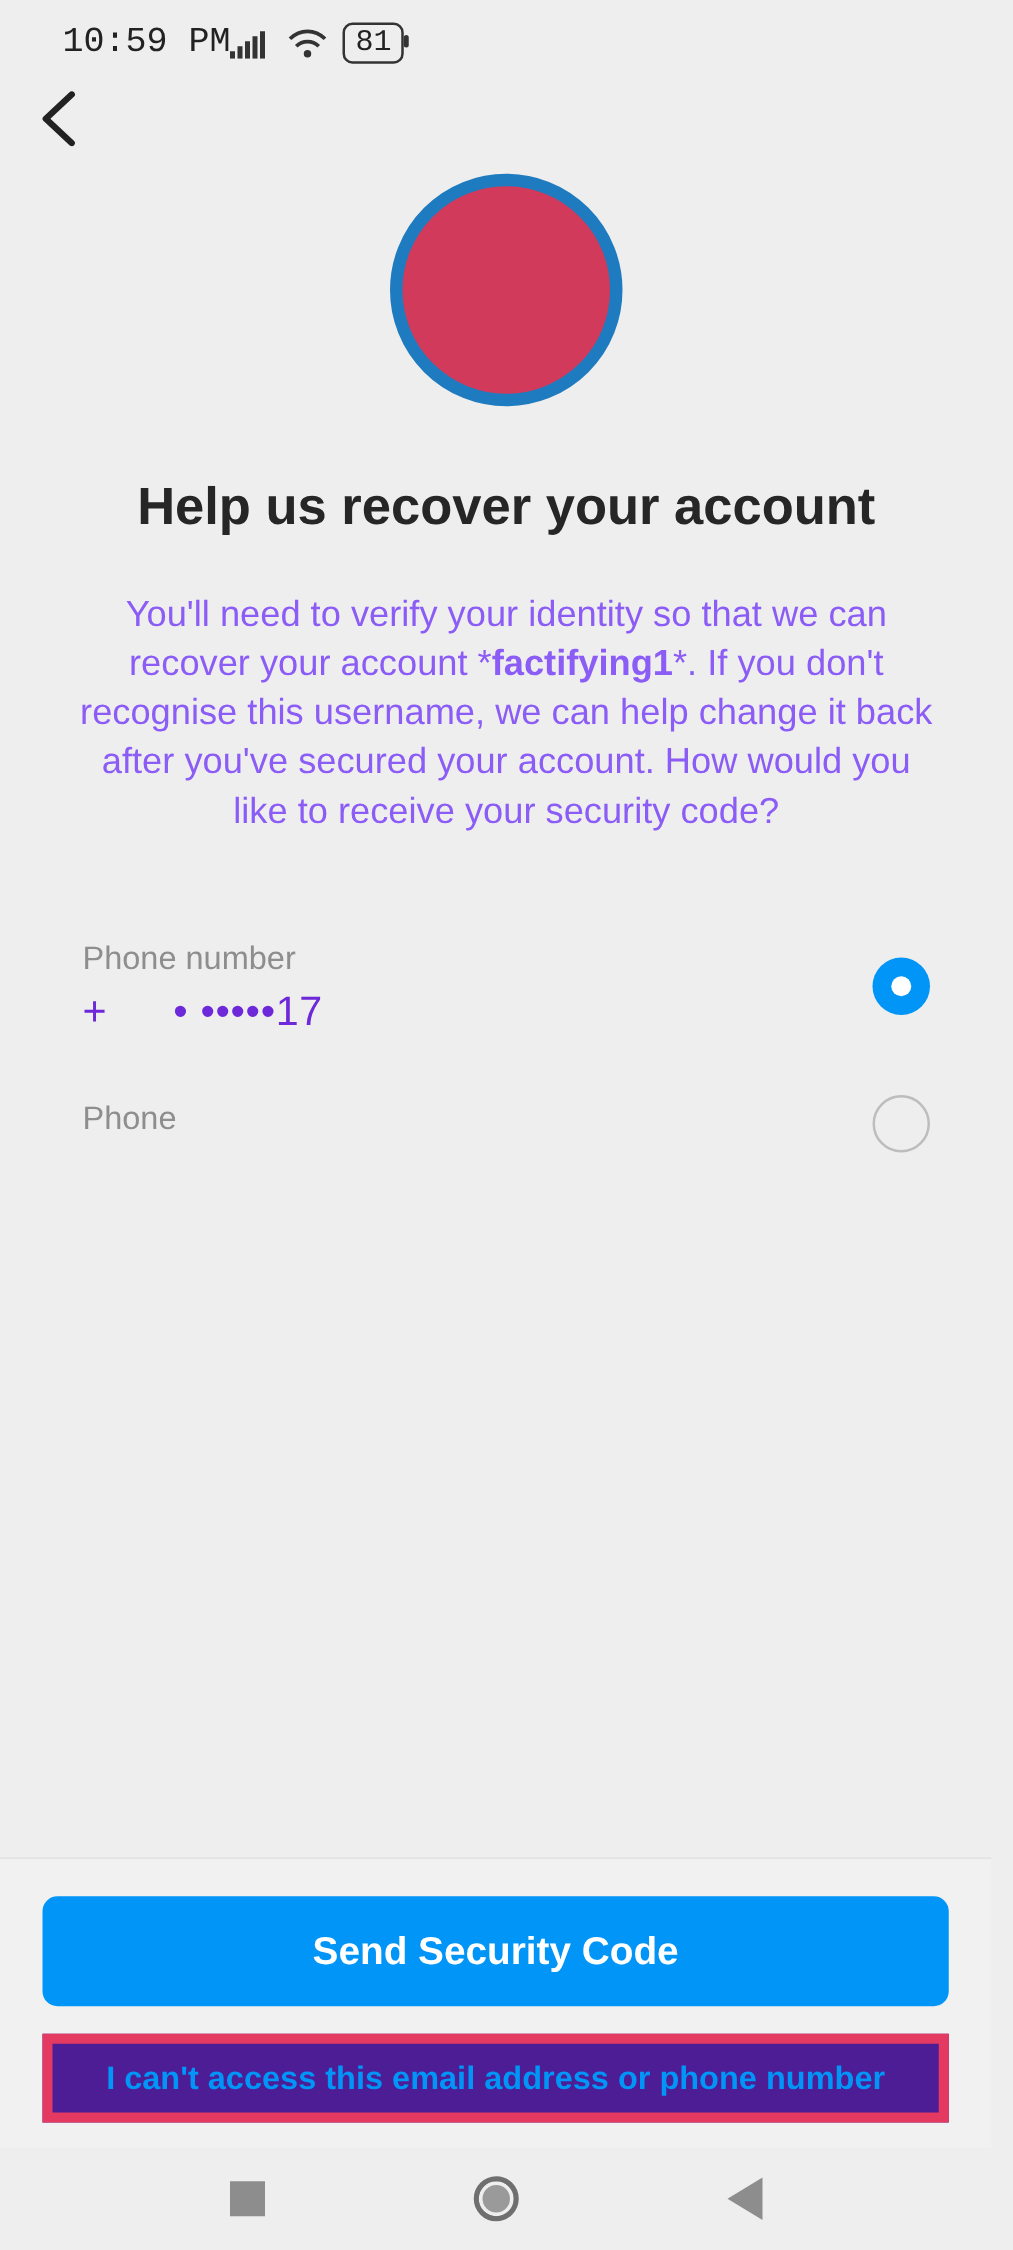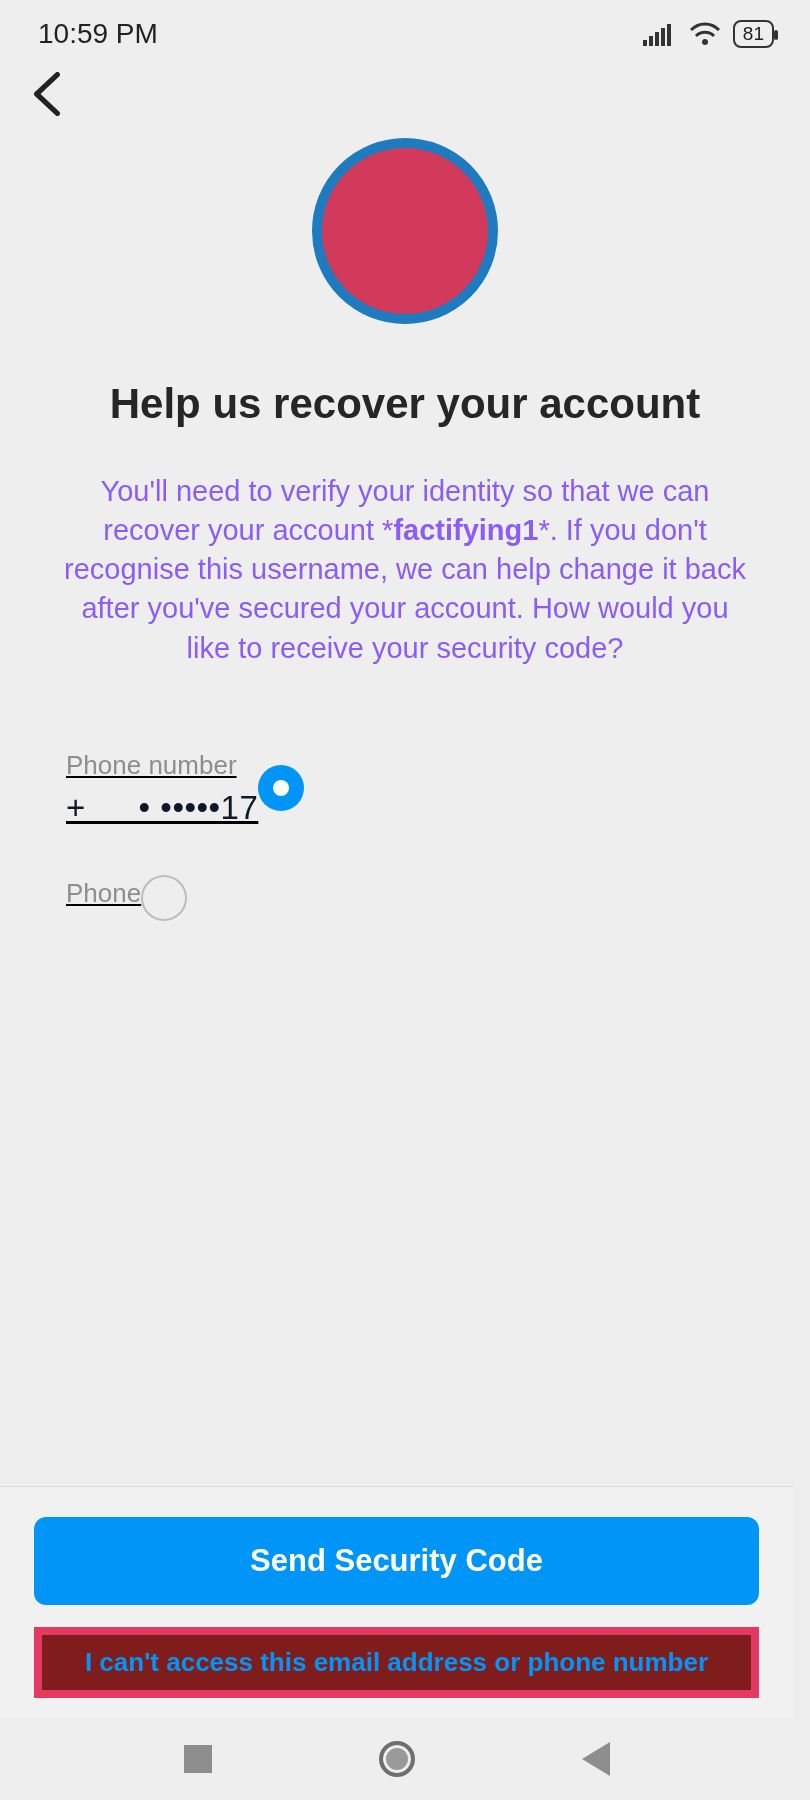--- a/index.html
+++ b/index.html
@@ -5,38 +5,38 @@
   * { box-sizing: border-box; margin: 0; padding: 0; }
   html, body {
     width: 810px;
     height: 1800px;
     font-family: -apple-system, Helvetica, Arial, sans-serif;
     background: #efeeee;
     overflow: hidden;
   }
   .status-bar {
     display: flex;
-    justify-content: space-between;
-    align-items: center;
-    padding: 18px 36px 10px 38px;
+    align-items: center;
+    padding: 18px 36px 10px 50px;
     font-size: 28px;
     font-weight: 500;
     color: #222;
+    font-family: Liberation Mono, monospace;
   }
   .status-right {
     display: flex;
     align-items: center;
     gap: 12px;
   }
   .signal-icon svg, .wifi-icon svg { display:block; }
   .battery {
     border: 2.5px solid #333;
     border-radius: 8px;
     padding: 1px 8px;
-    font-size: 19px;
+    font-size: 24px;
     font-weight: 500;
     position: relative;
   }
   .battery::after {
     content: "";
     position: absolute;
     right: -6px;
     top: 8px;
     width: 4px;
     height: 10px;
@@ -89,33 +89,32 @@
   }
   .desc b { font-weight: 700; }
 
   .options {
     padding: 0 66px;
     margin-top: 68px;
   }
   .option {
     display: flex;
     align-items: center;
-    justify-content: flex-start;
+    justify-content: space-between;
     padding: 14px 0 34px 0;
-    text-decoration: underline;
   }
   .option-text { text-align: left; }
   .option-label {
     font-size: 26px;
     color: #8e8e8e;
     margin-bottom: 8px;
   }
   .option-value {
     font-size: 33px;
-    color: #0f172a;
+    color: #6d28d9;
     letter-spacing: 0.5px;
   }
   .radio {
     width: 46px;
     height: 46px;
     border-radius: 50%;
     flex: 0 0 46px;
   }
   .radio.selected {
     background: #0095f6;
@@ -156,21 +155,21 @@
     border: none;
     border-radius: 12px;
     padding: 26px 0;
     cursor: pointer;
   }
   .link-row {
     margin-top: 22px;
     border: 8px solid #e43a62;
     padding: 12px 0;
     text-align: center;
-    background: #7f1d1d;
+    background: #4c1d95;
   }
   .link-btn {
     color: #0095f6;
     font-size: 26px;
     font-weight: 700;
     background: none;
     border: none;
     cursor: pointer;
   }
 

